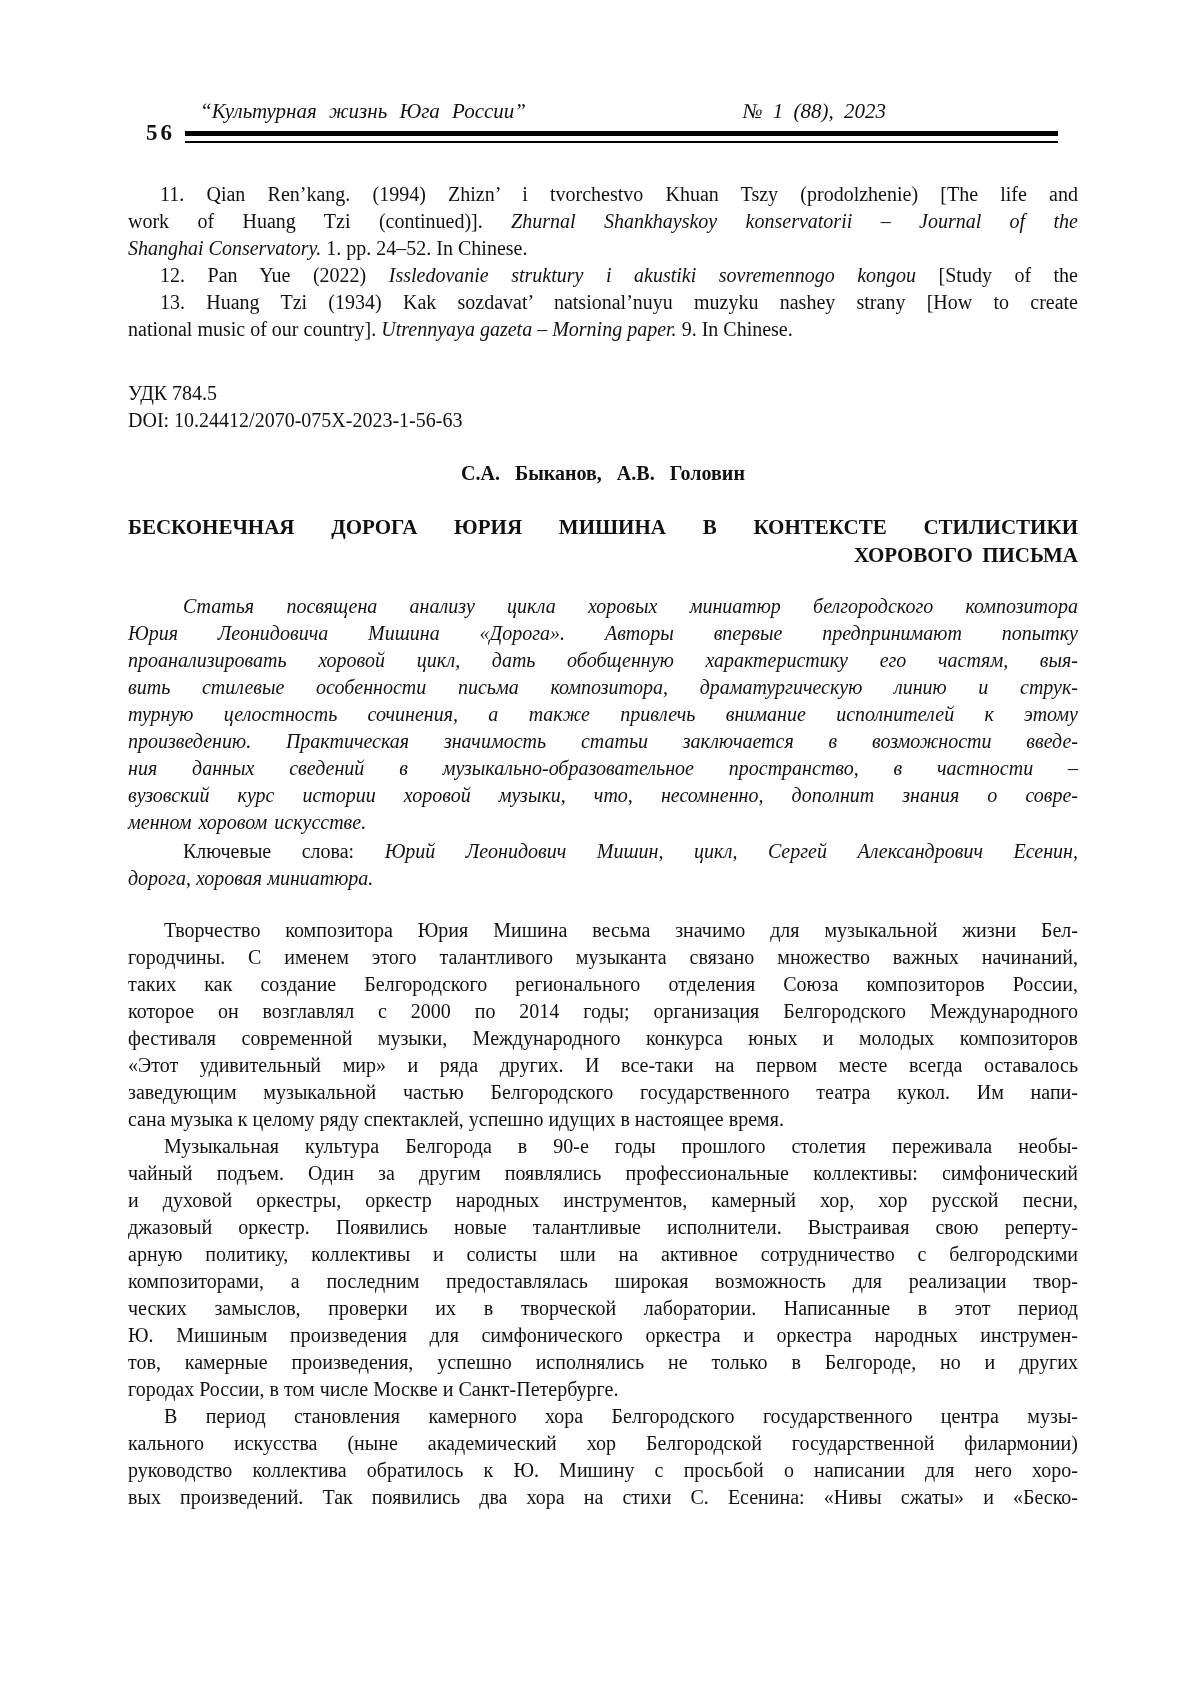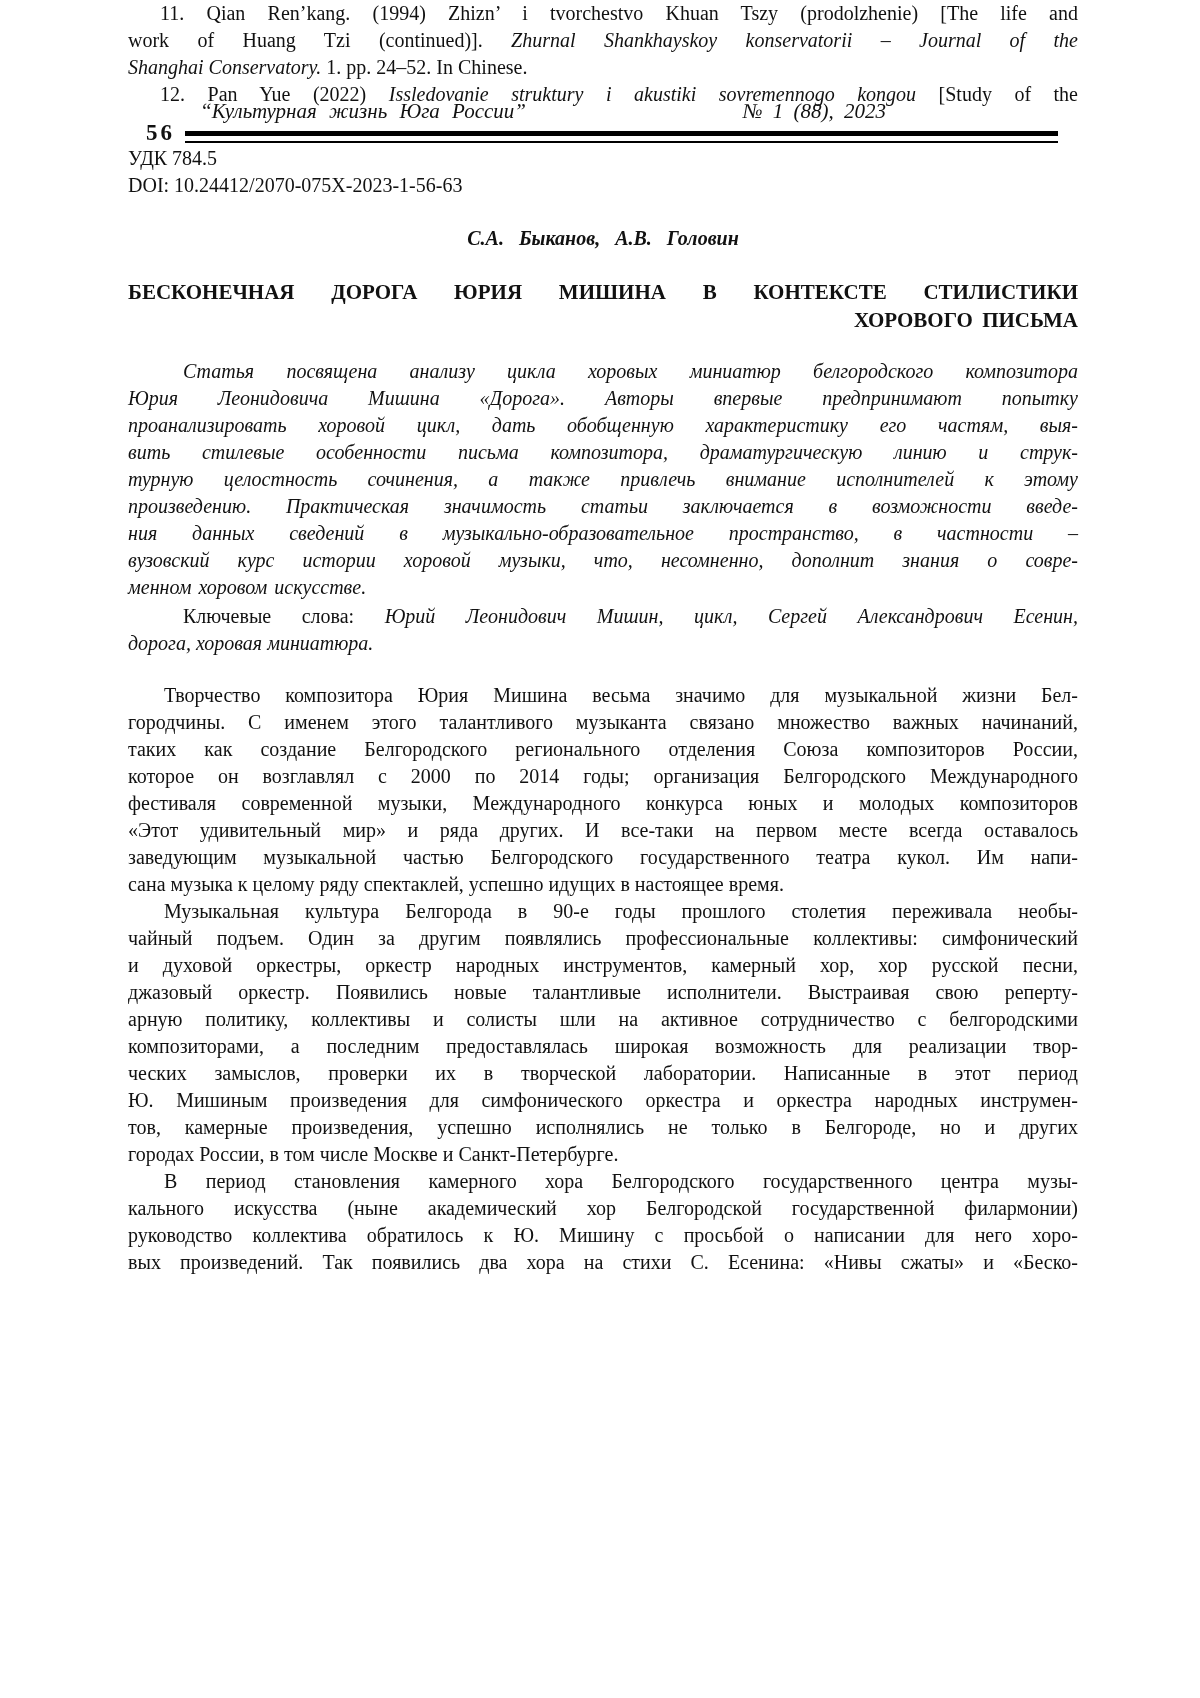--- a/index.html
+++ b/index.html
@@ -25,39 +25,40 @@
   }
   .jissue{
     position:absolute;top:99px;right:142px;
     font-style:italic;font-size:21px;word-spacing:5px;white-space:nowrap;
   }
   .rule-thick{position:absolute;left:185px;width:873px;top:131px;height:5px;background:#000;}
   .rule-thin {position:absolute;left:185px;width:873px;top:141px;height:2px;background:#000;}
   
   .col{
     position:absolute;top:0;left:128px;width:950px;
+    padding-top:181px;
   }
   .ln{
     line-height:27px;
     text-align:justify;
     text-align-last:justify;
     white-space:normal;
   }
   .ln.last{text-align-last:left;}
   .ref .ln.ind{padding-left:32px;}
   .bodyp .ln.ind{padding-left:36px;}
   .abstract .ln.ind,.keywords .ln.ind{padding-left:55px;}
   .it{font-style:italic;}
   
   .metaline{line-height:27px;}
   .meta-block{margin-top:37px;}
   
   .authors{
     margin-top:26px;line-height:27px;
-    text-align:center;font-weight:bold;word-spacing:10px;font-style:italic;
+    text-align:center;font-weight:bold;word-spacing:10px;
   }
   .article-title{
     margin-top:26px;
     font-size:21px;font-weight:bold;
     margin-bottom:0;
   }
   .article-title .tl{line-height:28px;word-spacing:4px;}
   .article-title .tl1{text-align:justify;text-align-last:justify;}
   .article-title .tl2{text-align:right;}
   
@@ -83,20 +84,24 @@
   <div class="col">
 
     <section>
       <div class="ref">
           <div class="ln ind"><span>11. Qian Ren’kang. (1994) Zhizn’ i tvorchestvo Khuan Tszy (prodolzhenie) [The life and</span></div>
           <div class="ln"><span>work of Huang Tzi (continued)]. </span><span class="it">Zhurnal Shankhayskoy konservatorii – Journal of the</span></div>
           <div class="ln last"><span class="it">Shanghai Conservatory.</span><span> 1. pp. 24–52. In Chinese.</span></div>
         </div>
       <div class="ref">
           <div class="ln ind"><span>12. Pan Yue (2022) </span><span class="it">Issledovanie struktury i akustiki sovremennogo kongou</span><span> [Study of the</span></div>
+        </div>
+      <div class="ref">
+          <div class="ln ind"><span>13. Huang Tzi (1934) Kak sozdavat’ natsional’nuyu muzyku nashey strany [How to create</span></div>
+          <div class="ln last"><span>national music of our country]. </span><span class="it">Utrennyaya gazeta – Morning paper.</span><span> 9. In Chinese.</span></div>
         </div>
     </section>
 
     <div class="meta-block">
       <div class="metaline">УДК 784.5</div>
       <div class="metaline">DOI: 10.24412/2070-075X-2023-1-56-63</div>
     </div>
 
     <div class="authors">С.А. Быканов, А.В. Головин</div>
 

